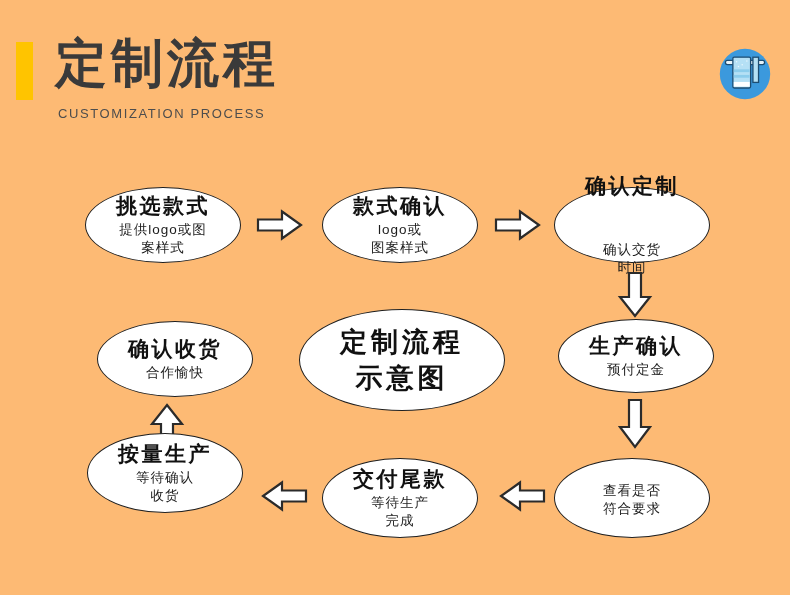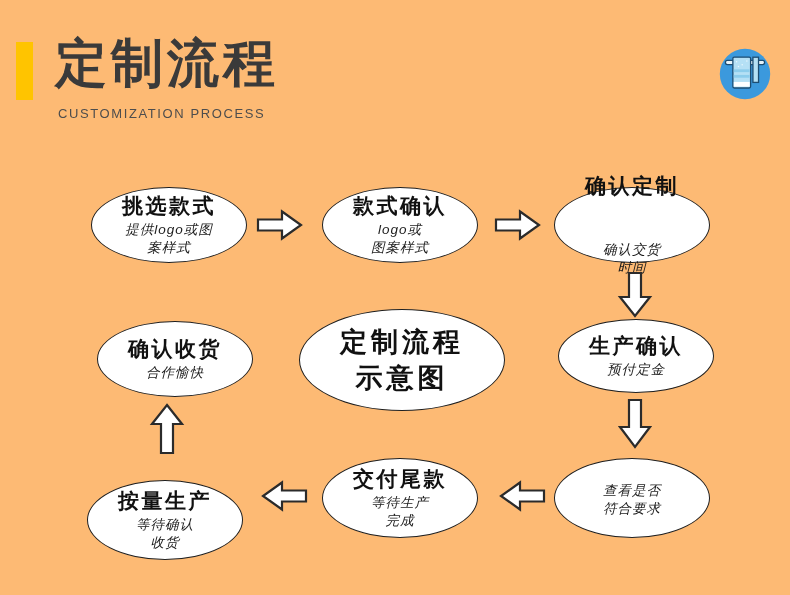--- a/index.html
+++ b/index.html
@@ -45,37 +45,37 @@
     text-align: center;
     color: #111;
   }
   .node-title {
     font-size: 21px; font-weight: 700; letter-spacing: 2.5px;
     white-space: nowrap; line-height: 1.15;
   }
   .node-sub {
     margin-top: 3px;
     font-size: 13.5px; font-weight: 400; color: #1c1c1c;
-    line-height: 1.3; letter-spacing: 1px; font-style: italic;
+    line-height: 1.3; letter-spacing: 1px;
   }
   .sub-line:empty { display: none; }
 
   .node-center .center-line {
     font-size: 27px; font-weight: 700; letter-spacing: 4px;
     line-height: 1.35; white-space: nowrap;
   }
 
   
-  .n1 { left: 91px;  top: 187px; width: 156px; height: 76px; }
+  .n1 { left: 85px;  top: 187px; width: 156px; height: 76px; }
   .n2 { left: 322px; top: 187px; width: 156px; height: 76px; }
   .n3 { left: 554px; top: 187px; width: 156px; height: 76px; gap: 40px; }
   .n4 { left: 97px;  top: 321px; width: 156px; height: 76px; }
   .n5 { left: 299px; top: 309px; width: 206px; height: 102px; }
   .n6 { left: 558px; top: 319px; width: 156px; height: 74px; }
-  .n7 { left: 87px;  top: 480px; width: 156px; height: 80px; }
+  .n7 { left: 87px;  top: 433px; width: 156px; height: 80px; }
   .n8 { left: 322px; top: 458px; width: 156px; height: 80px; }
   .n9 { left: 554px; top: 458px; width: 156px; height: 80px; }
 
   
   .arrow { position: absolute; }
   .a1 { left: 256px; top: 207px; }
   .a2 { left: 494px; top: 207px; }
   .a3 { left: 617px; top: 271px; }
   .a4 { left: 617px; top: 398px; }
   .a5 { left: 498px; top: 478px; }

